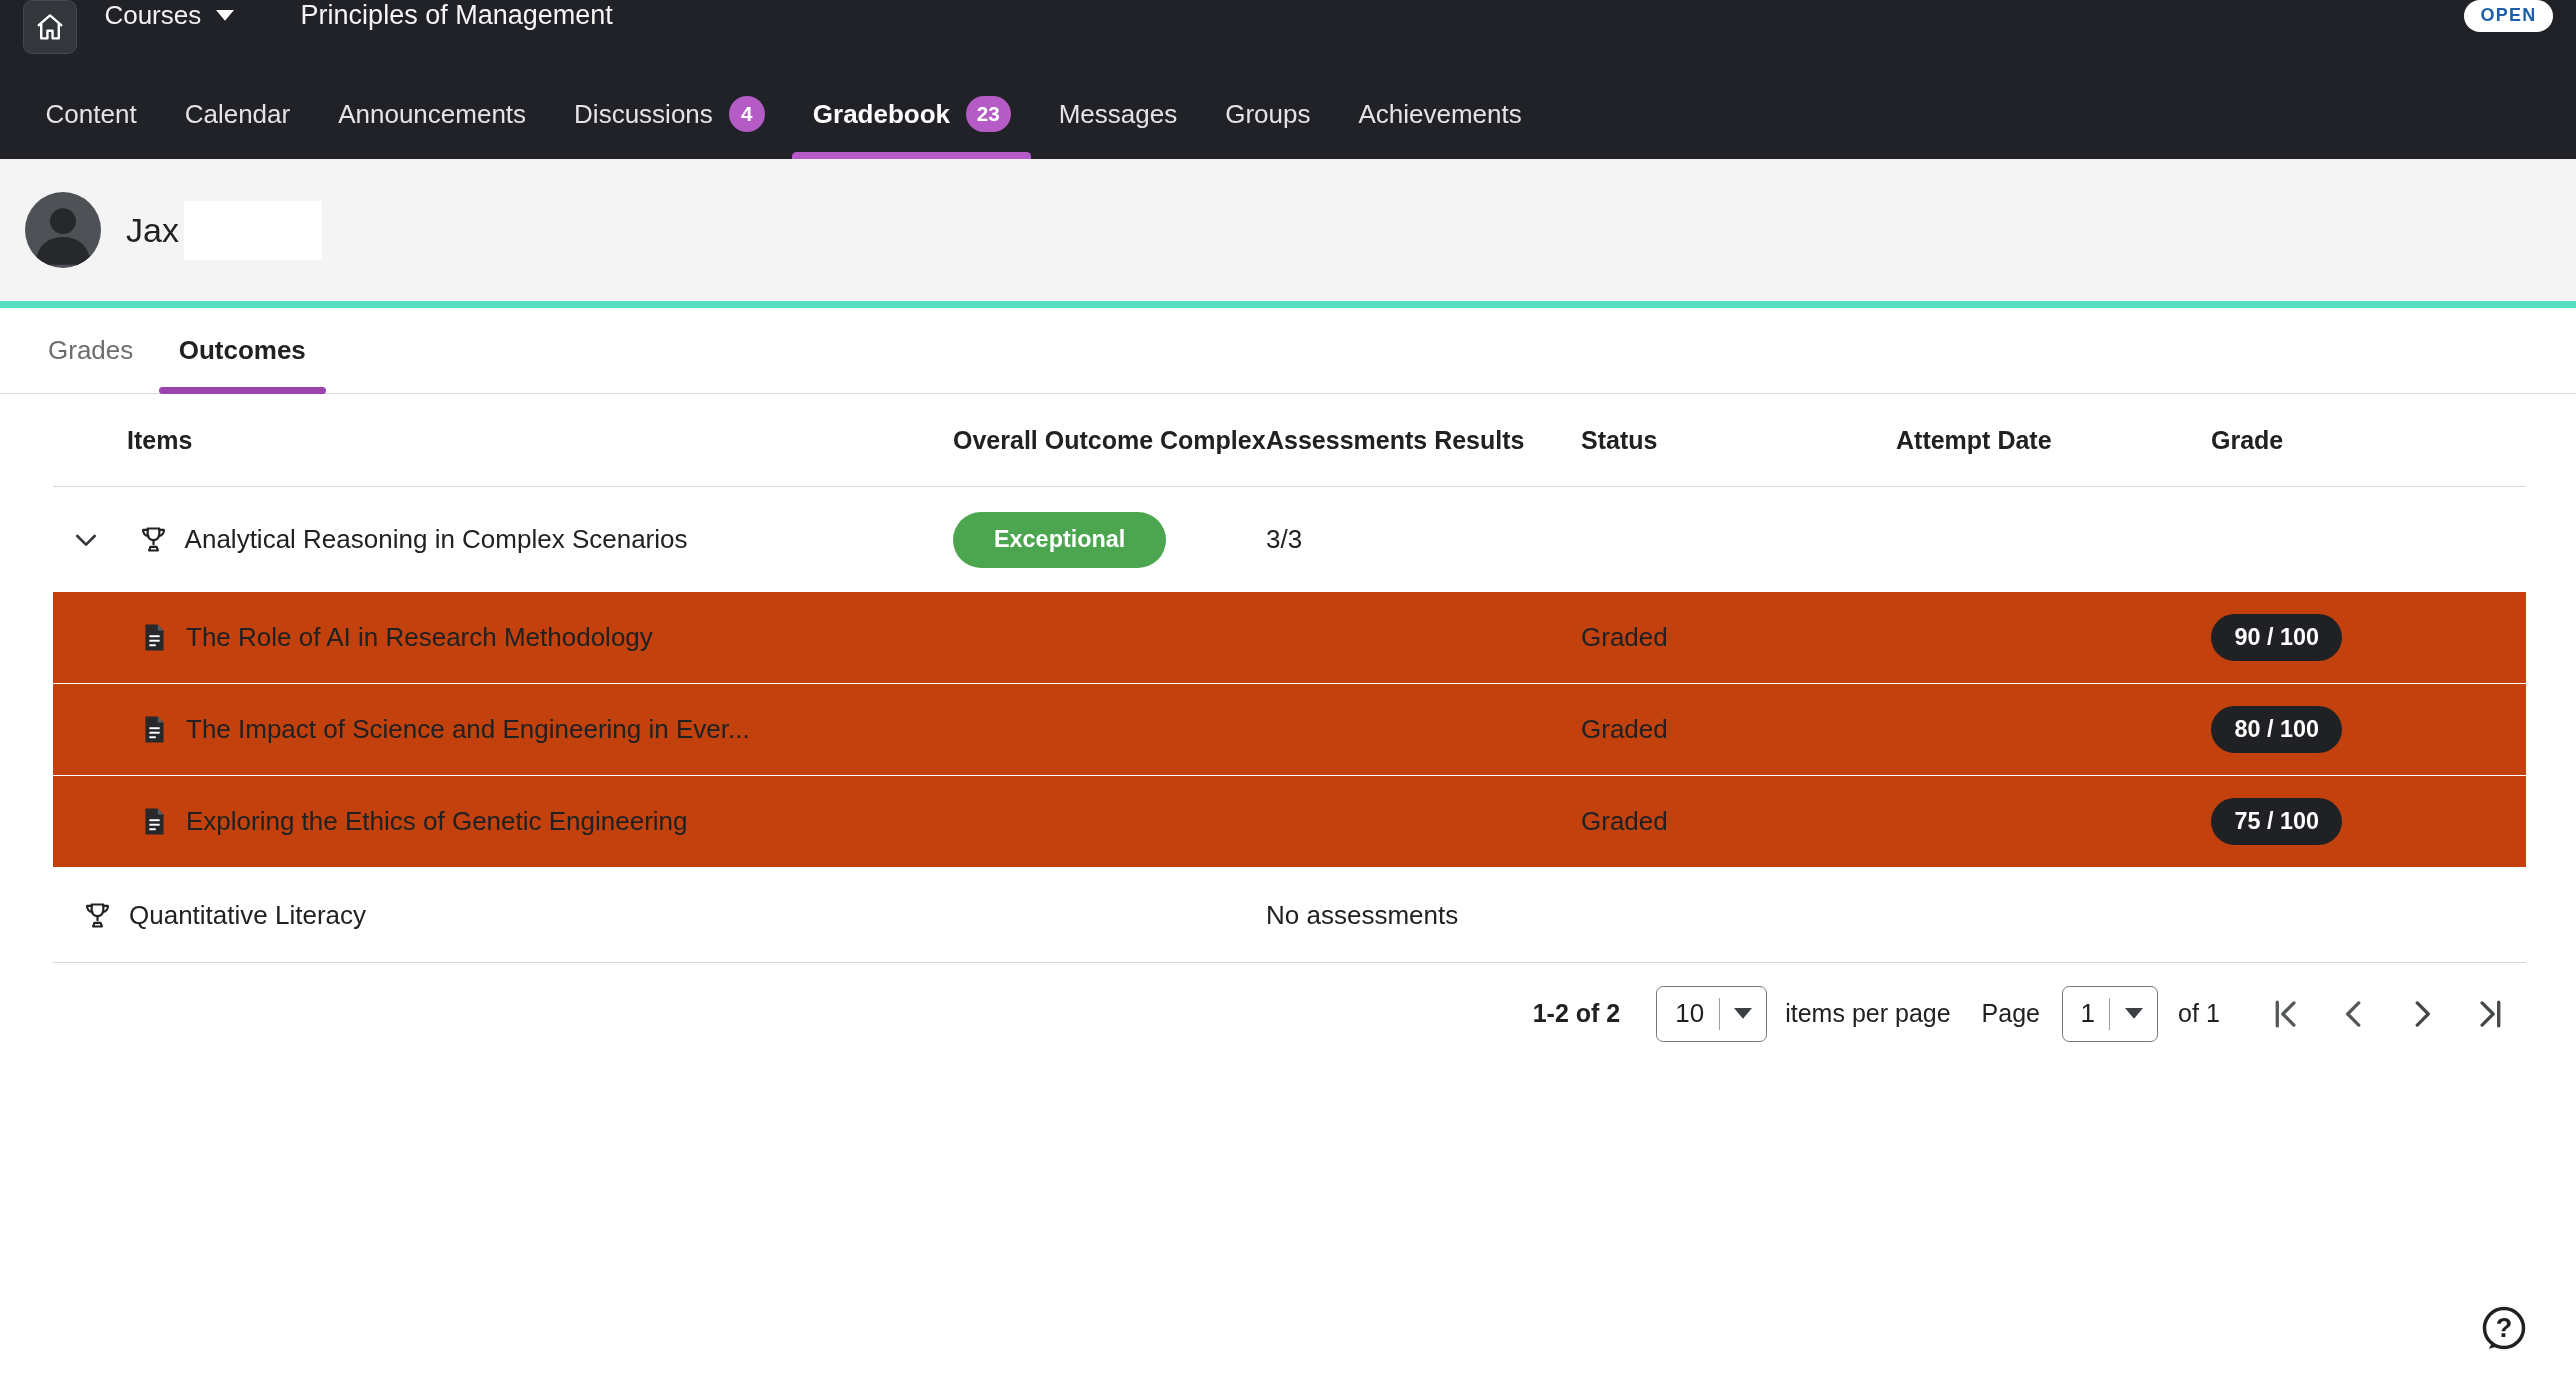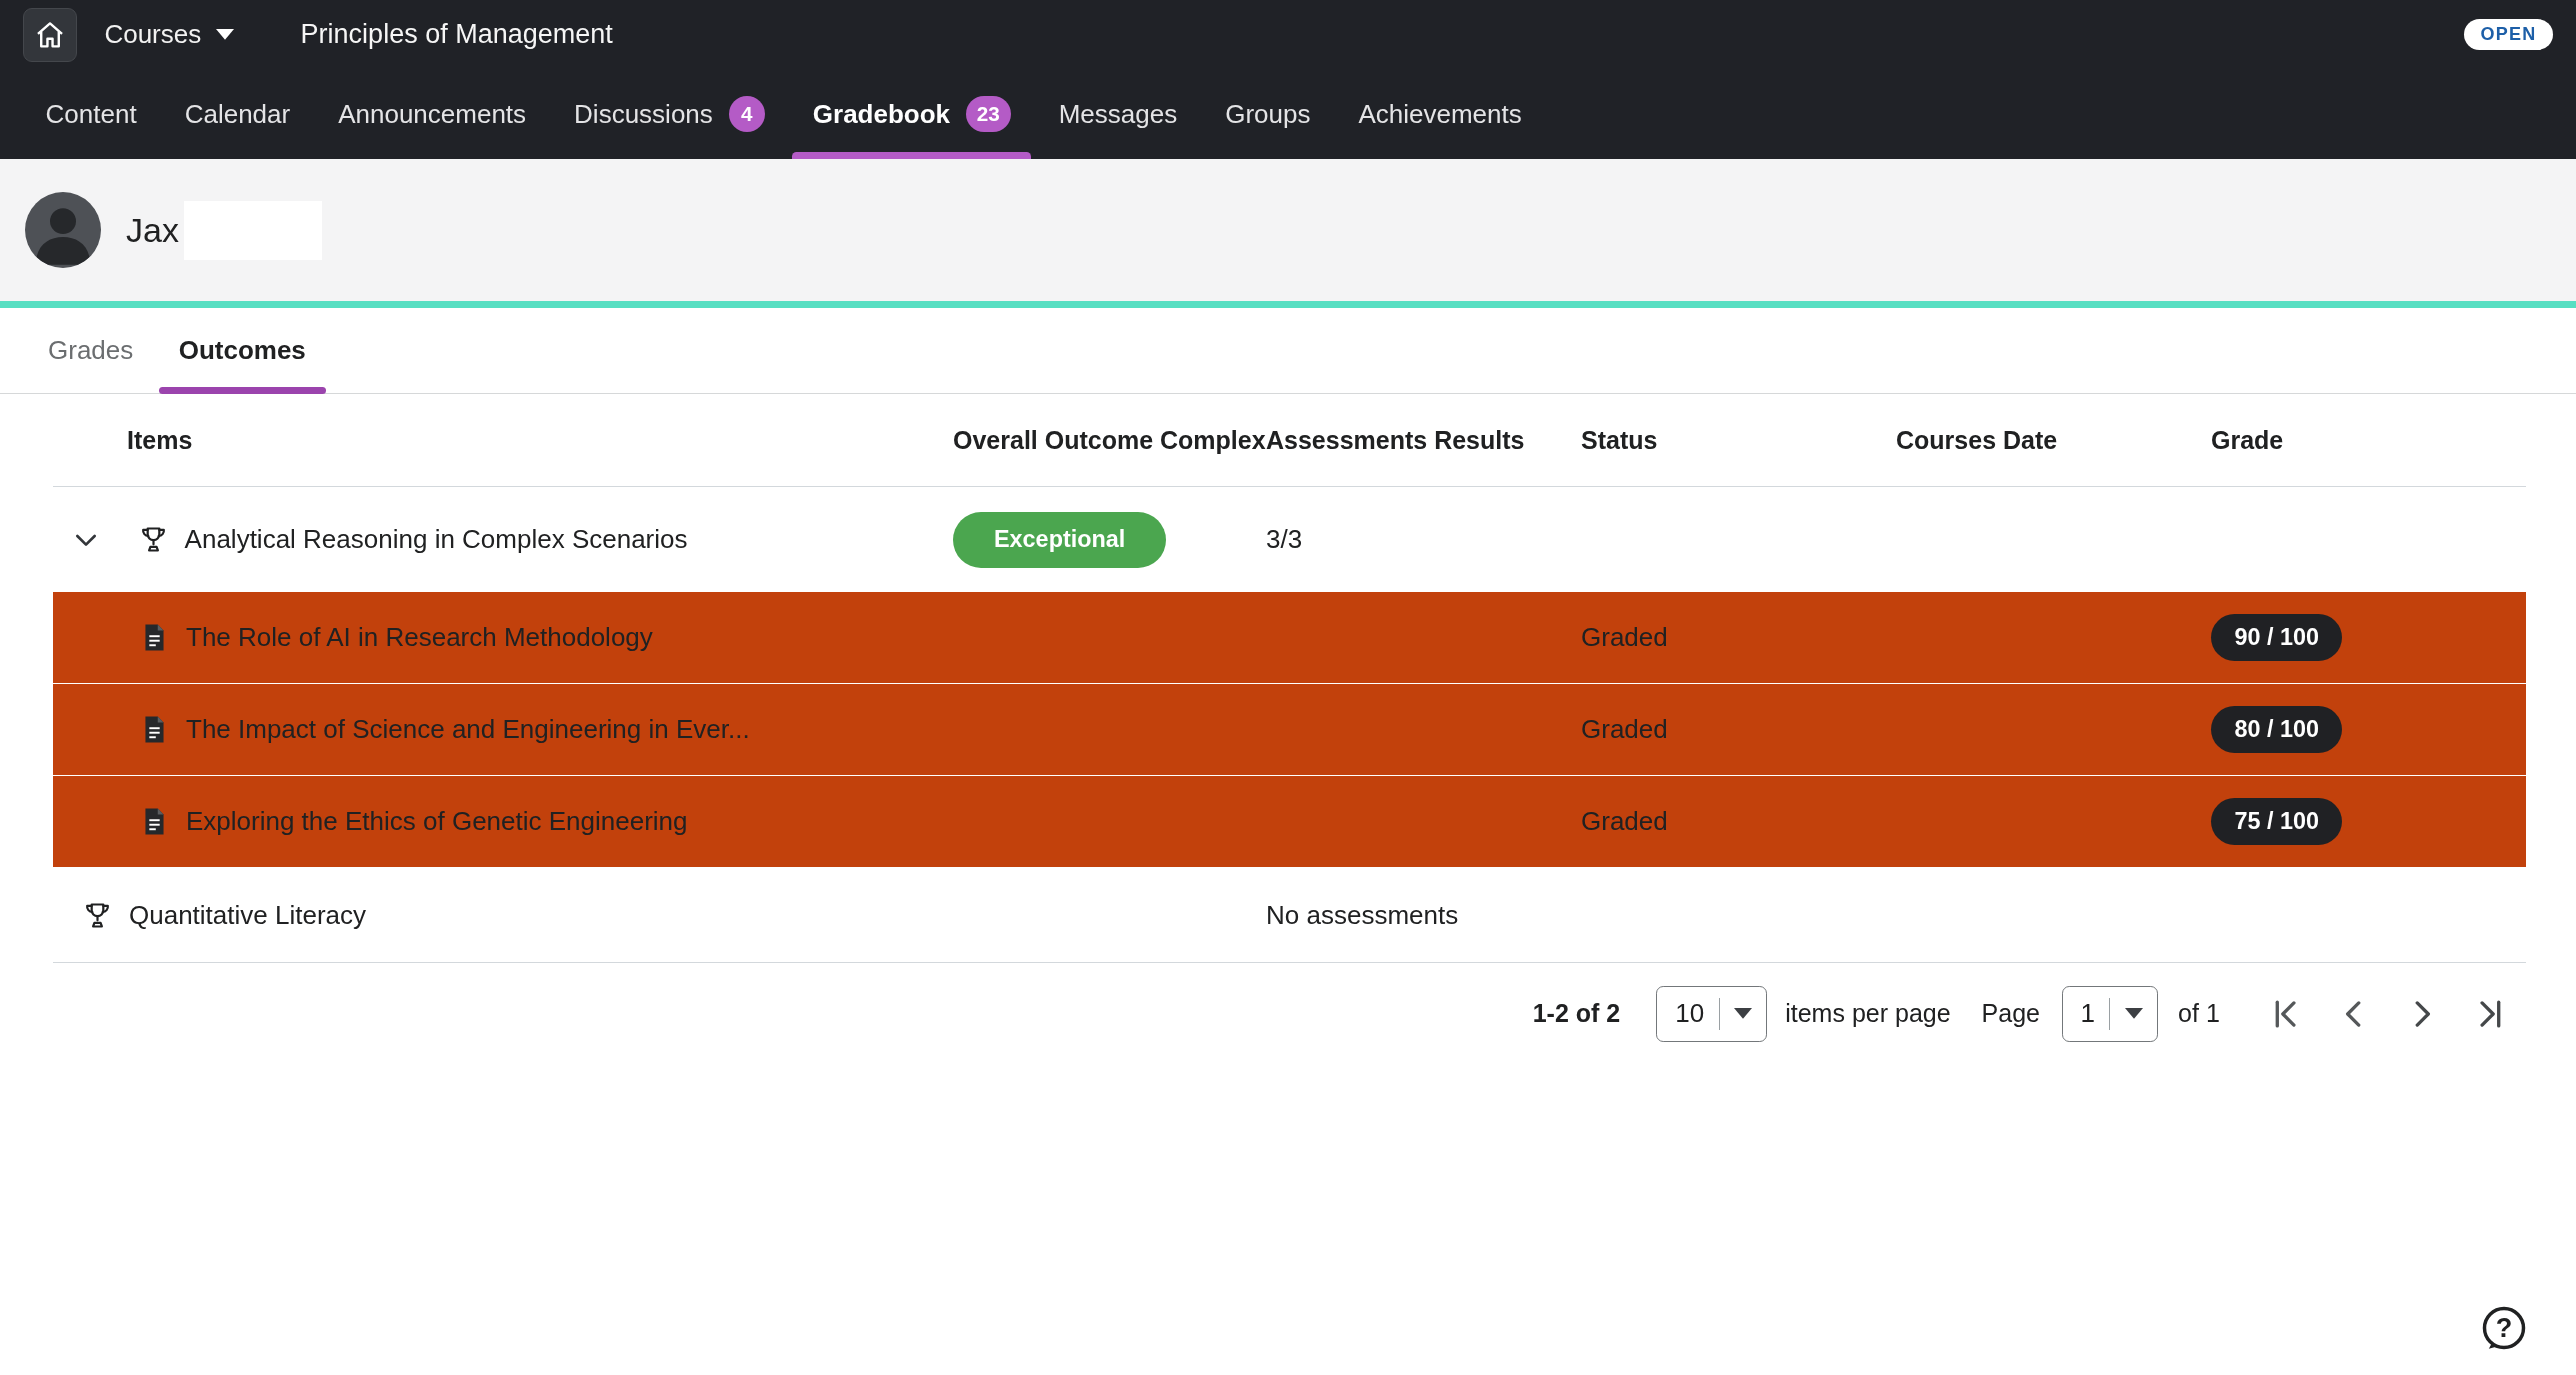--- a/index.html
+++ b/index.html
@@ -5,21 +5,21 @@
   * { box-sizing: border-box; margin: 0; padding: 0; }
   html,body { background:#ffffff; }
   body {
     width:2576px; height:1375px; position:relative; overflow:hidden;
     font-family:"Liberation Sans", sans-serif; color:#202122;
   }
   button { font-family:inherit; border:none; background:none; cursor:pointer; }
 
   
   .topbar {
-    height:69px; background:#202227; display:flex; align-items:center;
+    height:69px; background:#202227; display:flex; align-items:flex-start;
     padding:0 23.4px; color:#f2f2f2;
   }
   .home-btn {
     width:54px; height:54px; background:#33363b; border:0.9px solid #44474c;
     border-radius:9px; display:flex; align-items:center; justify-content:center;
     margin-right:27px; flex:0 0 auto;
   }
   .courses { display:flex; align-items:center; gap:14.4px; font-size:26px; margin-right:67px; cursor:pointer; }
   .course-title { font-size:27px; color:#f6f6f6; }
   .open-badge {
@@ -201,21 +201,21 @@
   </div>
 </div>
 
 <main class="table-wrap">
 
   <div class="trow thead">
     <div class="h-items">Items</div>
     <div>Overall Outcome Complex</div>
     <div>Assessments Results</div>
     <div>Status</div>
-    <div>Courses Date</div>
+    <div>Attempt Date</div>
     <div>Grade</div>
   </div>
 
   <div class="trow parent-row">
     <div class="items-cell">
       <button class="expander">
         <span style="display:flex">
           <svg viewBox="0 0 24 24" width="32" height="32" fill="none" stroke="#33363a" stroke-width="2" stroke-linecap="round" stroke-linejoin="round">
               <path d="M5.5 9 L12 15.5 L18.5 9"></path>
             </svg>

